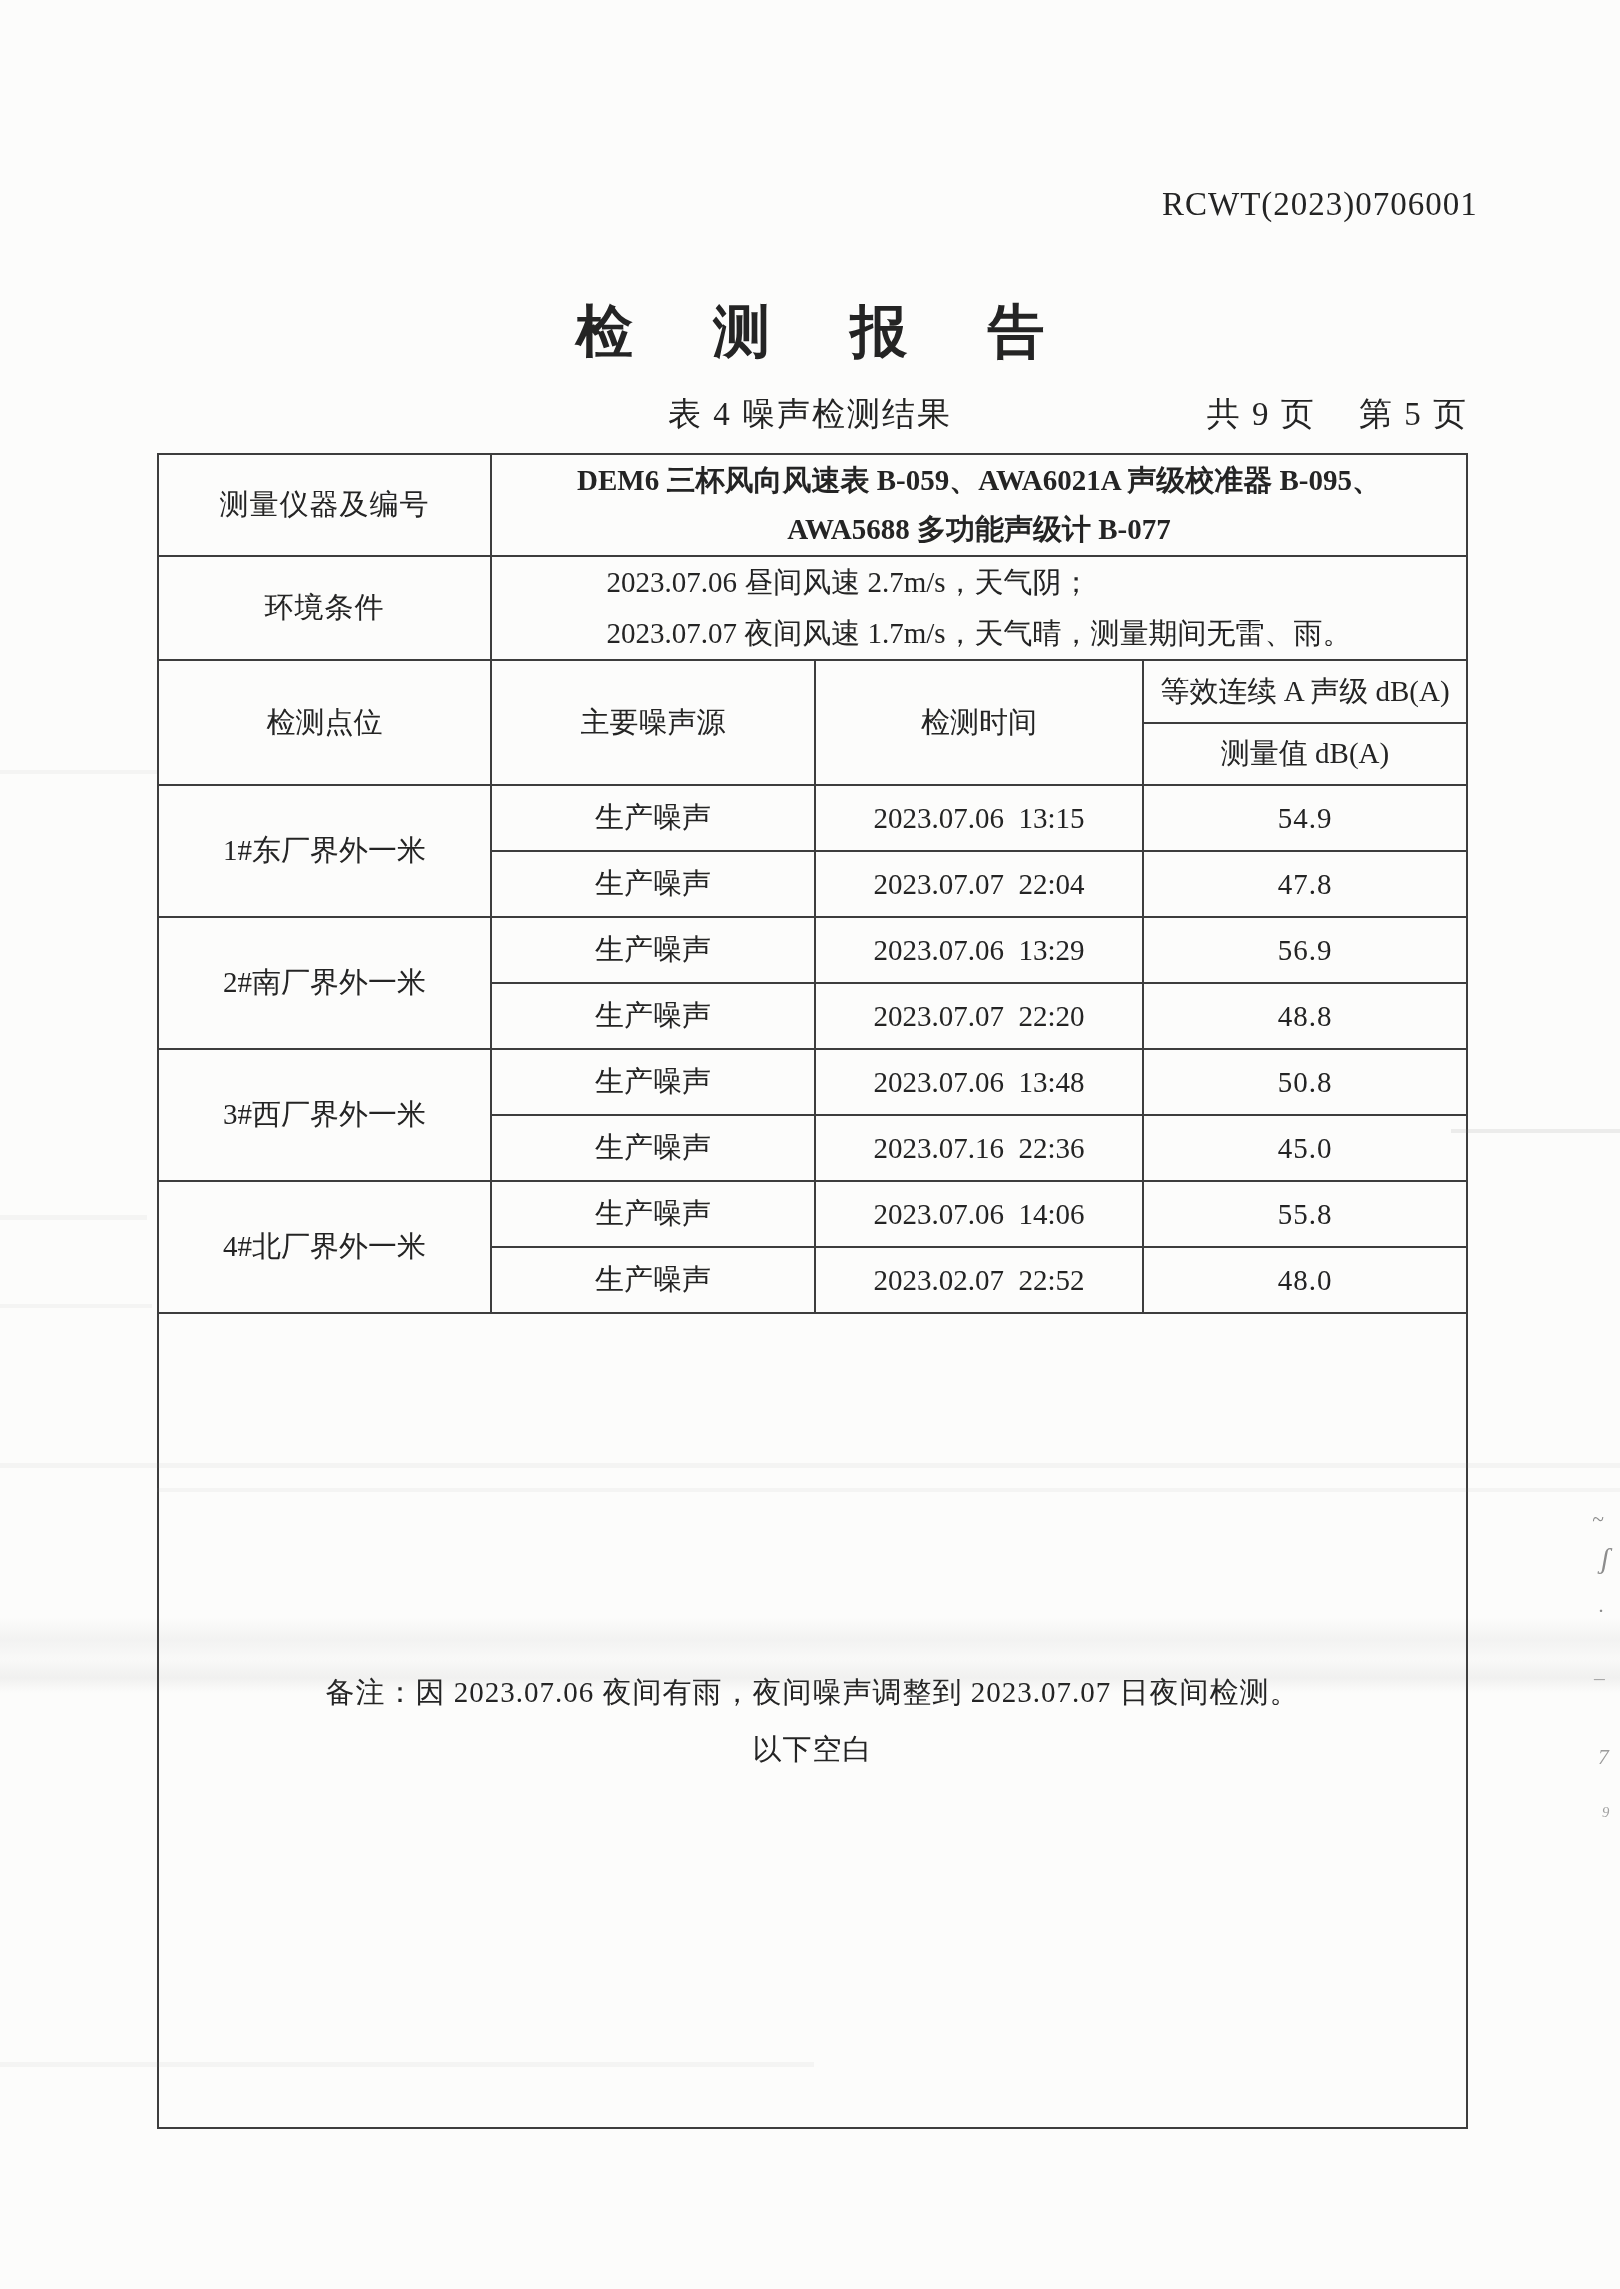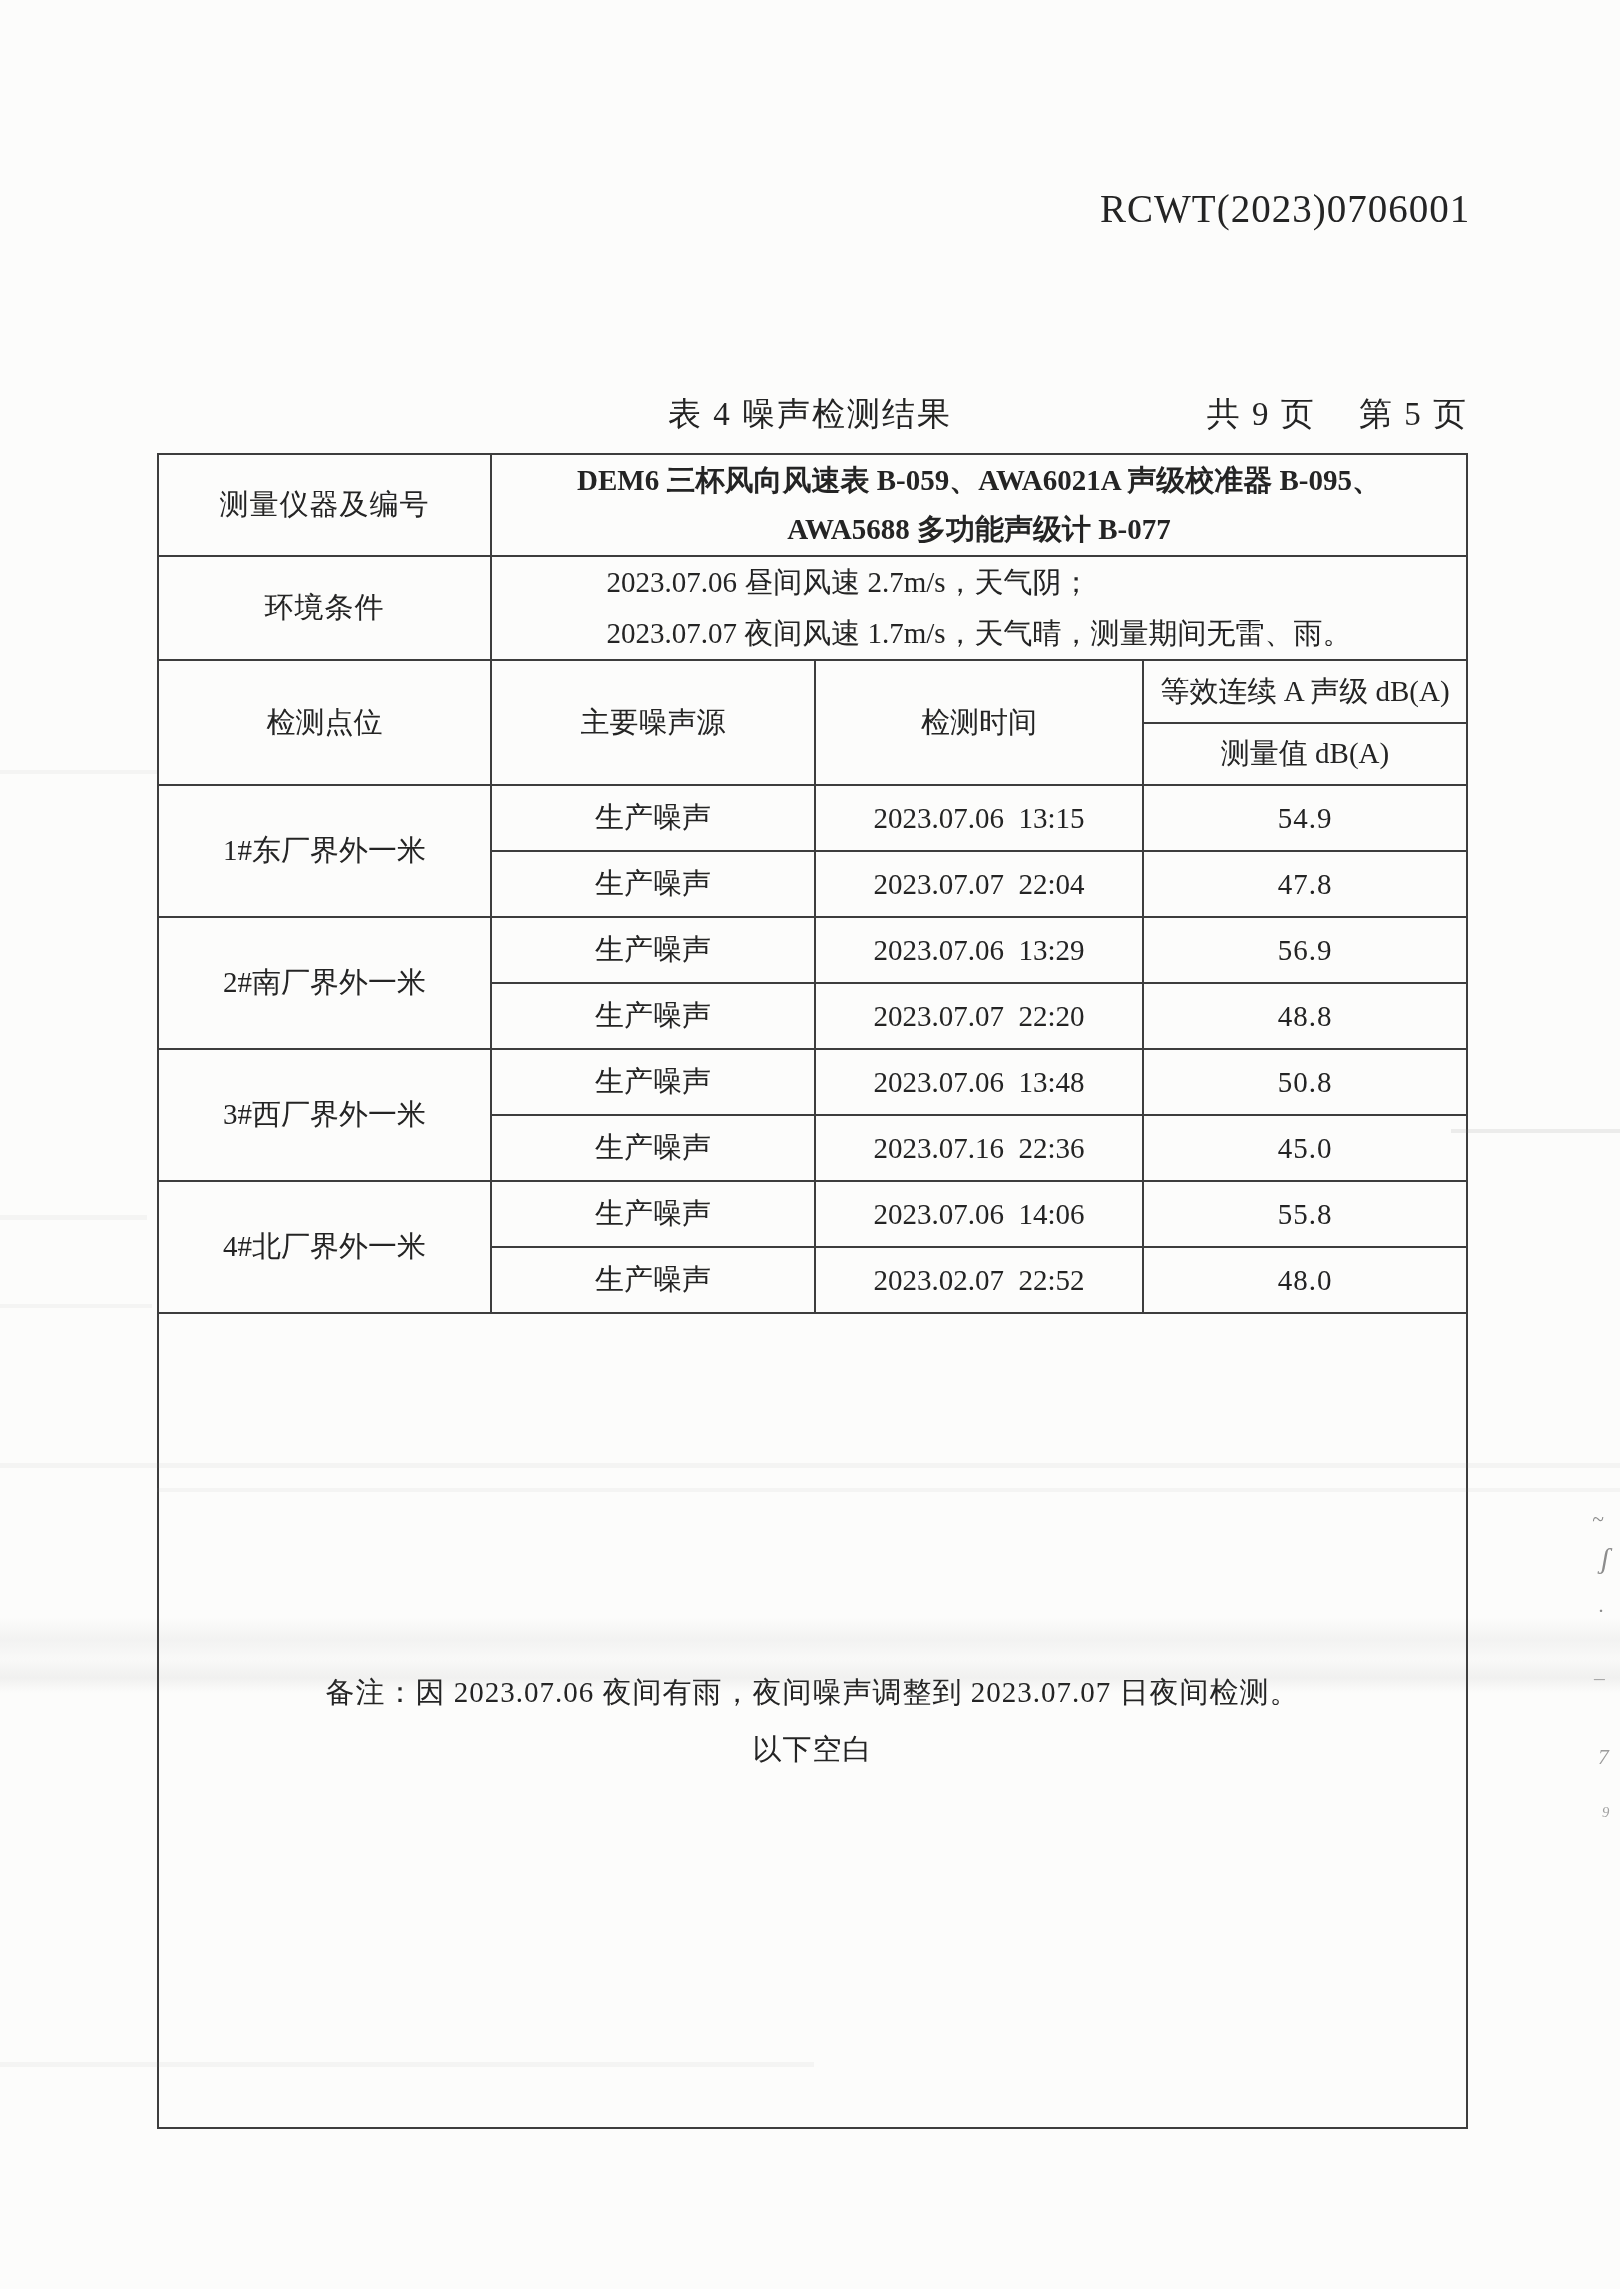--- a/index.html
+++ b/index.html
@@ -7,22 +7,22 @@
     position: relative;
     width: 1620px;
     height: 2290px;
     background: #fcfcfb;
     overflow: hidden;
     font-family: "Liberation Serif", "DejaVu Serif", serif;
     color: #242424;
   }
   .report-no {
     position: absolute;
-    top: 186px; left: 1100px; width: 323px;
-    font-size: 39px; letter-spacing: 1px;
+    top: 186px; left: 1162px; width: 323px;
+    font-size: 33px; letter-spacing: 1px;
     white-space: nowrap;
   }
   .company {
     position: absolute;
     top: 235px; left: 0; width: 100%;
     text-align: center;
     font-size: 43px; letter-spacing: 8.8px;
   }
   .title {
     position: absolute;
@@ -90,20 +90,21 @@
     font-style: italic;
     line-height: 1;
   }
 </style>
 </head>
 <body>
 
 <div class="page">
 
   <div class="report-no">RCWT(2023)0706001</div>
+  <div class="title">检 测 报 告</div>
 
   <div class="caption-row">
     <div class="table-caption">表 4  噪声检测结果</div>
     <div class="pagination">
       <span class="pg">共 9 页</span>
       <span class="pg">第 5 页</span>
     </div>
   </div>
 
   <table class="report">

